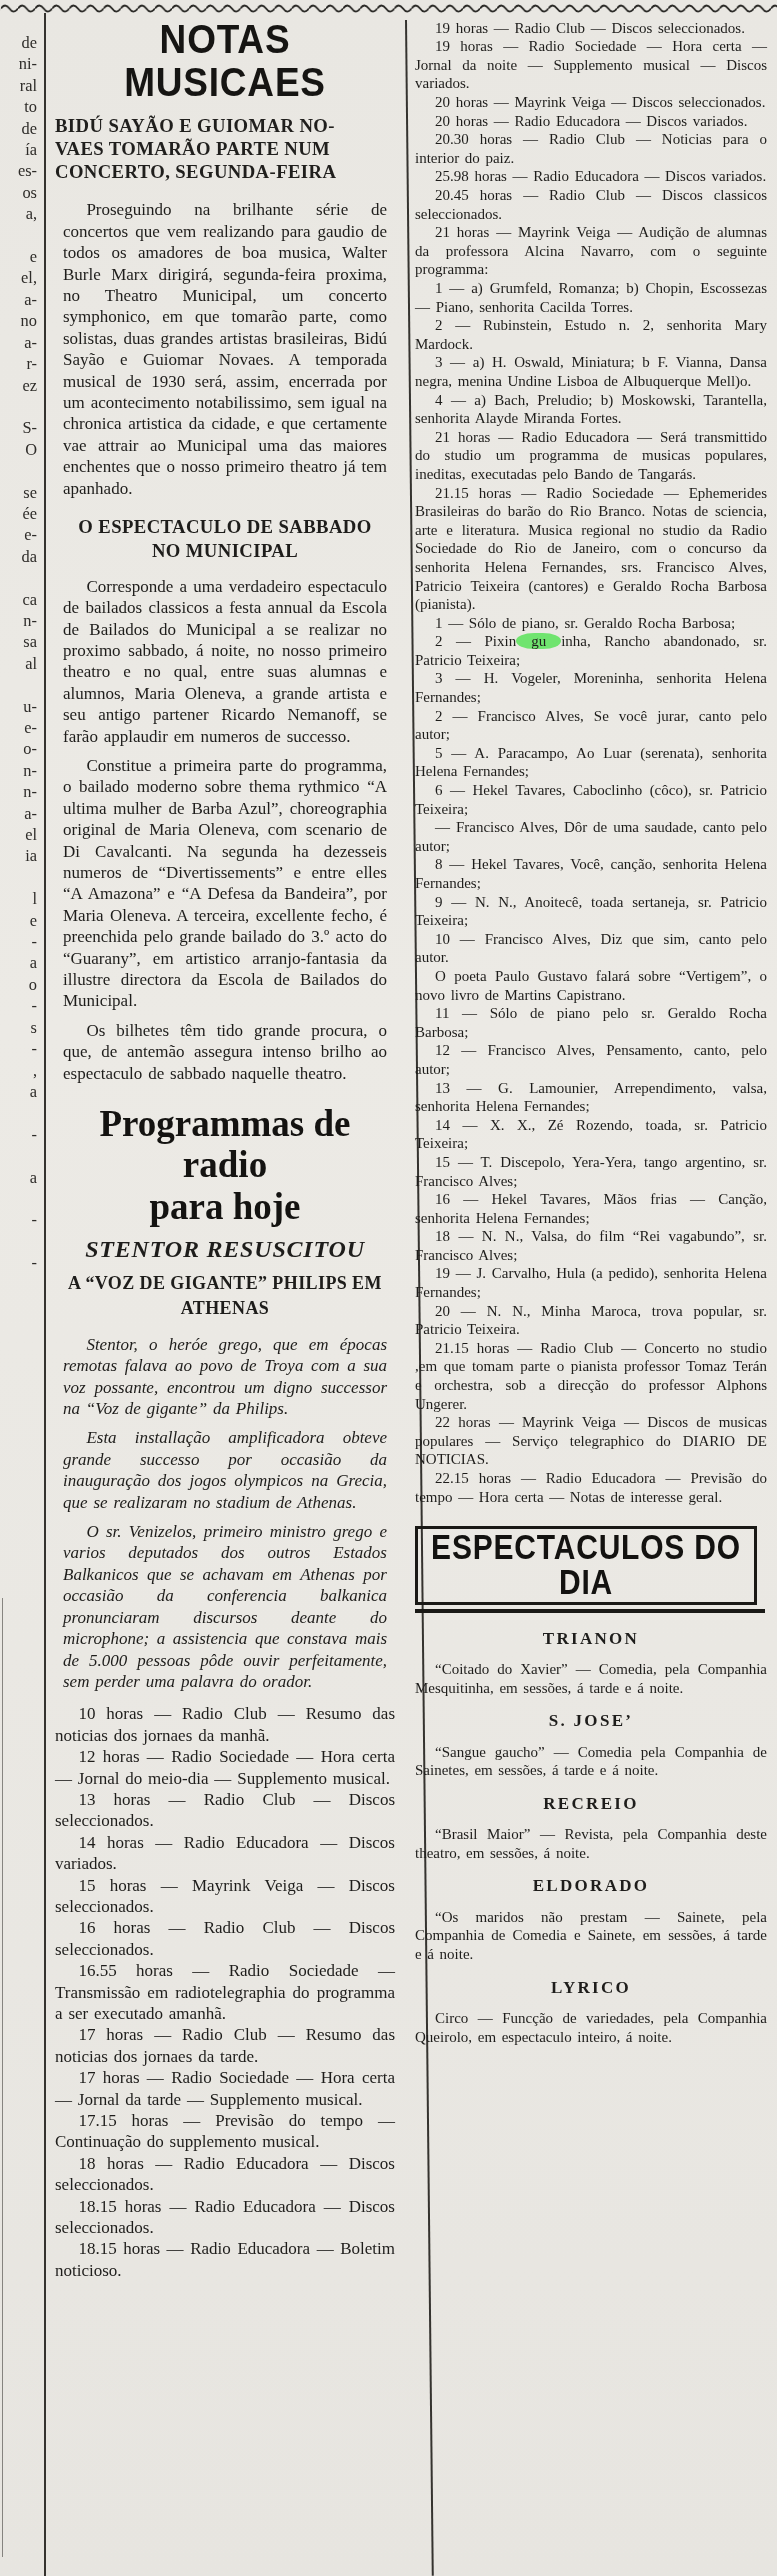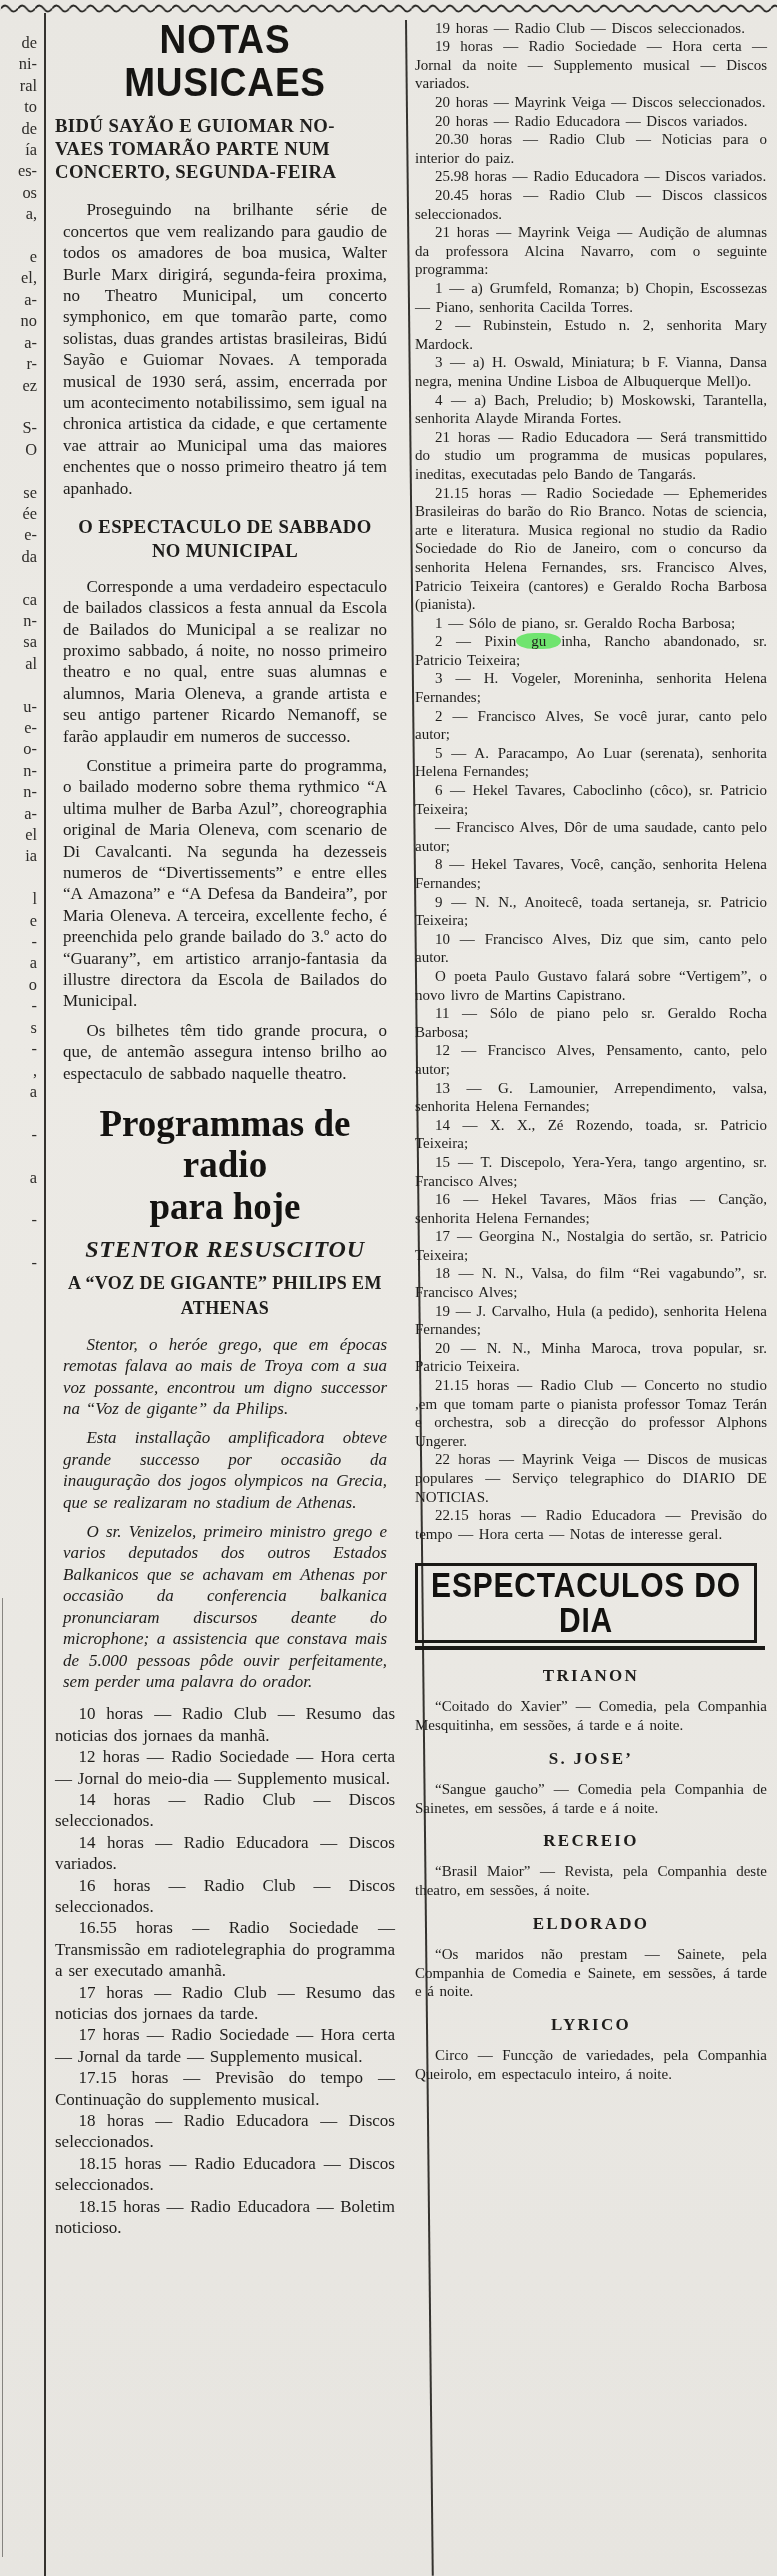--- a/index.html
+++ b/index.html
@@ -179,37 +179,38 @@
     <h2 class="radio-title">Programmas de radio
 para hoje</h2>
 
     <h3 class="stentor-title">STENTOR RESUSCITOU</h3>
 
     <h4 class="stentor-subtitle">A “VOZ DE GIGANTE” PHILIPS EM
 ATHENAS</h4>
 
     <div>
 
-        <p class="body ind it">Stentor, o heróe grego, que em épocas remotas falava ao mais de Troya com a sua voz possante, encontrou um digno successor na “Voz de gigante” da Philips.</p>
+        <p class="body ind it">Stentor, o heróe grego, que em épocas remotas falava ao povo de Troya com a sua voz possante, encontrou um digno successor na “Voz de gigante” da Philips.</p>
 
         <p class="body ind it">Esta installação amplificadora obteve grande successo por occasião da inauguração dos jogos olympicos na Grecia, que se realizaram no stadium de Athenas.</p>
 
         <p class="body ind it">O sr. Venizelos, primeiro ministro grego e varios deputados dos outros Estados Balkanicos que se achavam em Athenas por occasião da conferencia balkanica pronunciaram discursos deante do microphone; a assistencia que constava mais de 5.000 pessoas pôde ouvir perfeitamente, sem perder uma palavra do orador.</p>
       </div>
 
     <div class="sched-left" style="margin-top:11px">
 
         <p class="body ind">10 horas — Radio Club — Resumo das noticias dos jornaes da manhã.</p>
 
         <p class="body ind">12 horas — Radio Sociedade — Hora certa — Jornal do meio-dia — Supplemento musical.</p>
 
-        <p class="body ind">14 horas — Radio Club — Discos seleccionados.</p>
+        <p class="body ind">13 horas — Radio Club — Discos seleccionados.</p>
 
         <p class="body ind">14 horas — Radio Educadora — Discos variados.</p>
 
+        <p class="body ind">15 horas — Mayrink Veiga — Discos seleccionados.</p>
 
         <p class="body ind">16 horas — Radio Club — Discos seleccionados.</p>
 
         <p class="body ind">16.55 horas — Radio Sociedade — Transmissão em radiotelegraphia do programma a ser executado amanhã.</p>
 
         <p class="body ind">17 horas — Radio Club — Resumo das noticias dos jornaes da tarde.</p>
 
         <p class="body ind">17 horas — Radio Sociedade — Hora certa — Jornal da tarde — Supplemento musical.</p>
 
         <p class="body ind">17.15 horas — Previsão do tempo — Continuação do supplemento musical.</p>
@@ -285,21 +286,20 @@
         <p class="rbody rind">12 — Francisco Alves, Pensamento, canto, pelo autor;</p>
 
         <p class="rbody rind">13 — G. Lamounier, Arrependimento, valsa, senhorita Helena Fernandes;</p>
 
         <p class="rbody rind">14 — X. X., Zé Rozendo, toada, sr. Patricio Teixeira;</p>
 
         <p class="rbody rind">15 — T. Discepolo, Yera-Yera, tango argentino, sr. Francisco Alves;</p>
 
         <p class="rbody rind">16 — Hekel Tavares, Mãos frias — Canção, senhorita Helena Fernandes;</p>
 
-        <p class="rbody rind">17 — Georgina N., Nostalgia do sertão, sr. Patricio Teixeira;</p>
 
         <p class="rbody rind">18 — N. N., Valsa, do film “Rei vagabundo”, sr. Francisco Alves;</p>
 
         <p class="rbody rind">19 — J. Carvalho, Hula (a pedido), senhorita Helena Fernandes;</p>
 
         <p class="rbody rind">20 — N. N., Minha Maroca, trova popular, sr. Patricio Teixeira.</p>
 
         <p class="rbody rind">21.15 horas — Radio Club — Concerto no studio ,em que tomam parte o pianista professor Tomaz Terán e orchestra, sob a direcção do professor Alphons Ungerer.</p>
 
         <p class="rbody rind">22 horas — Mayrink Veiga — Discos de musicas populares — Serviço telegraphico do DIARIO DE NOTICIAS.</p>

